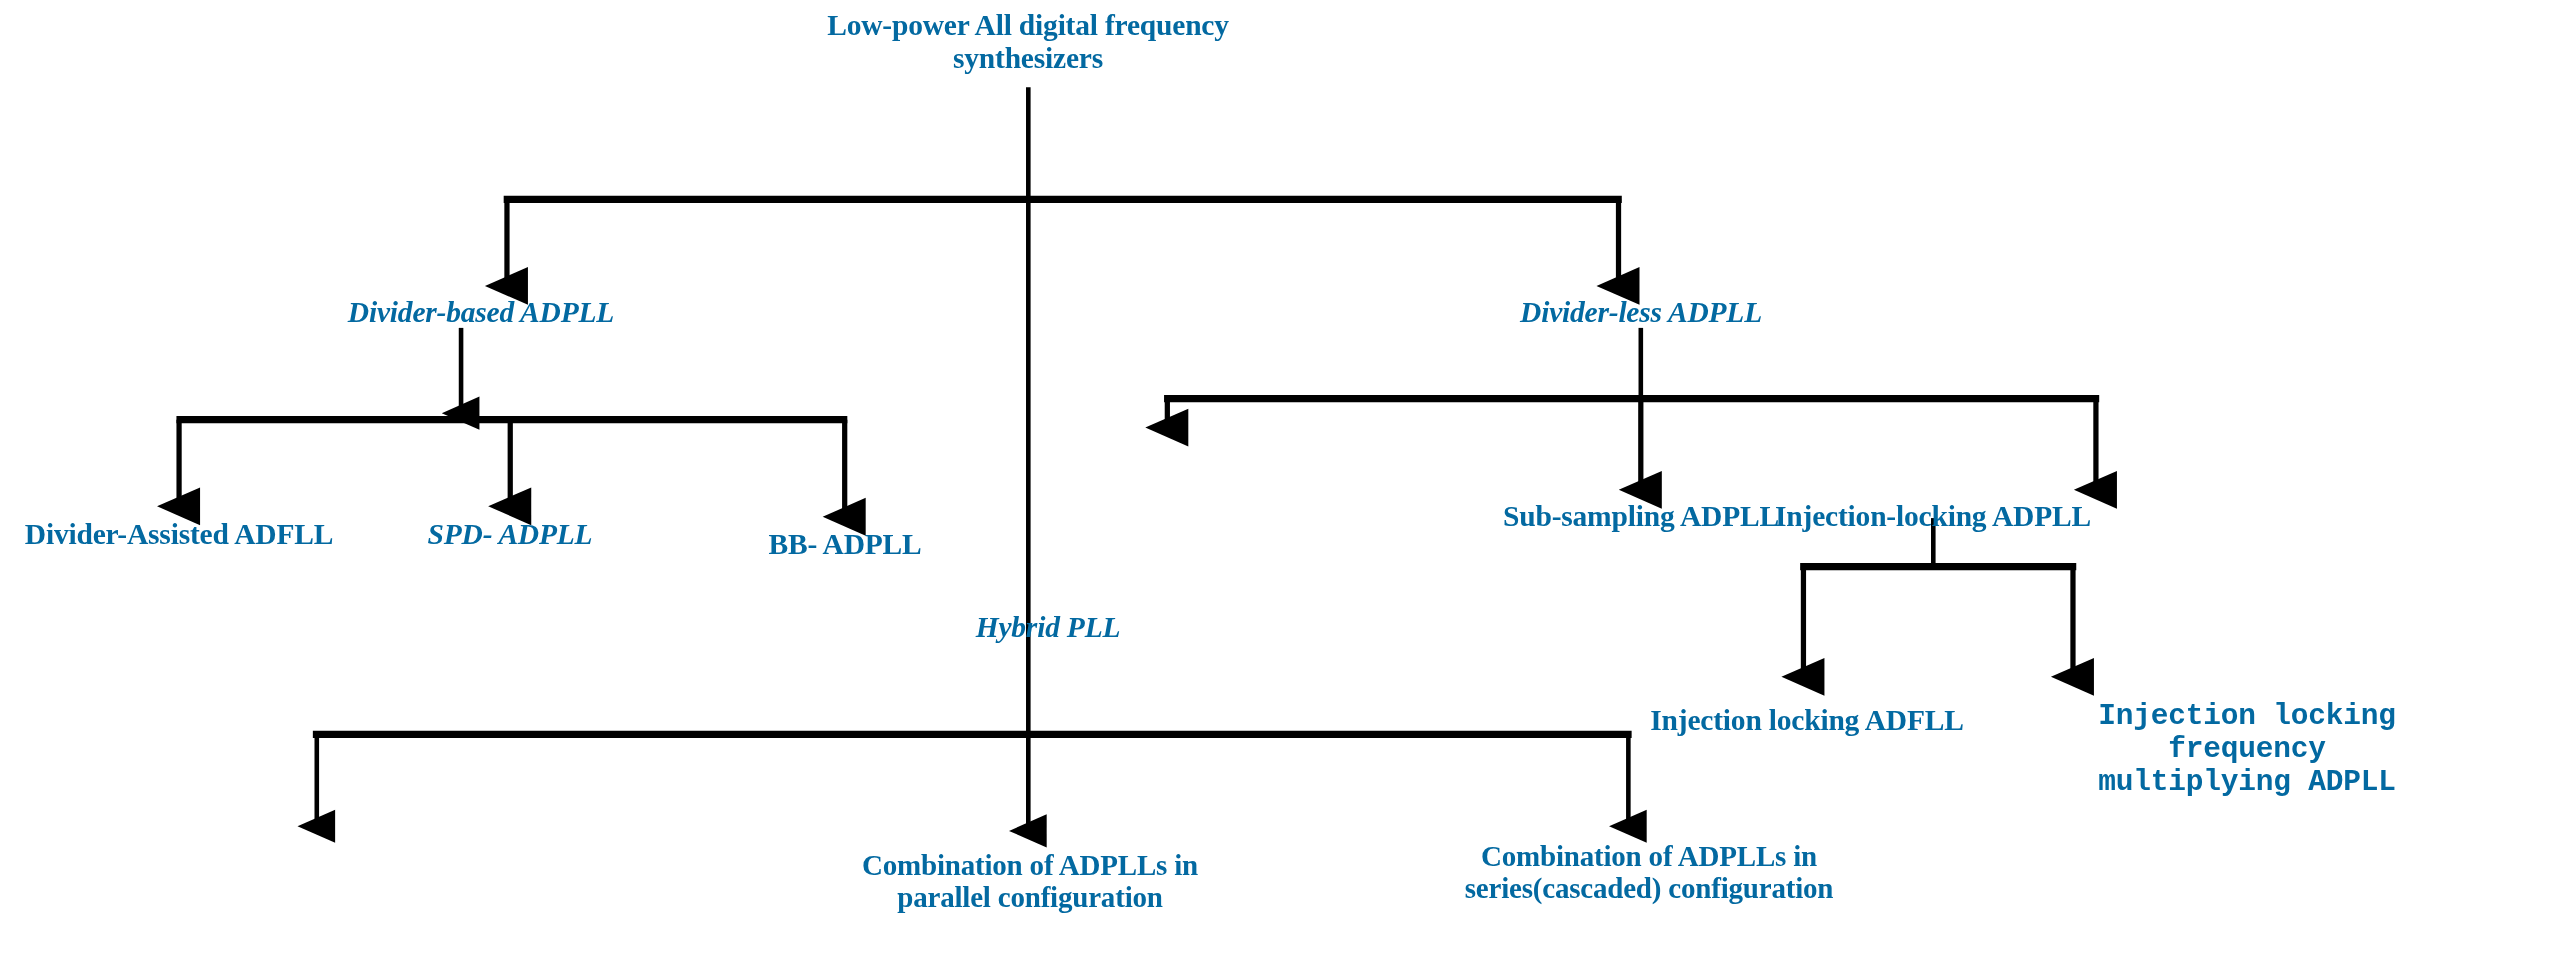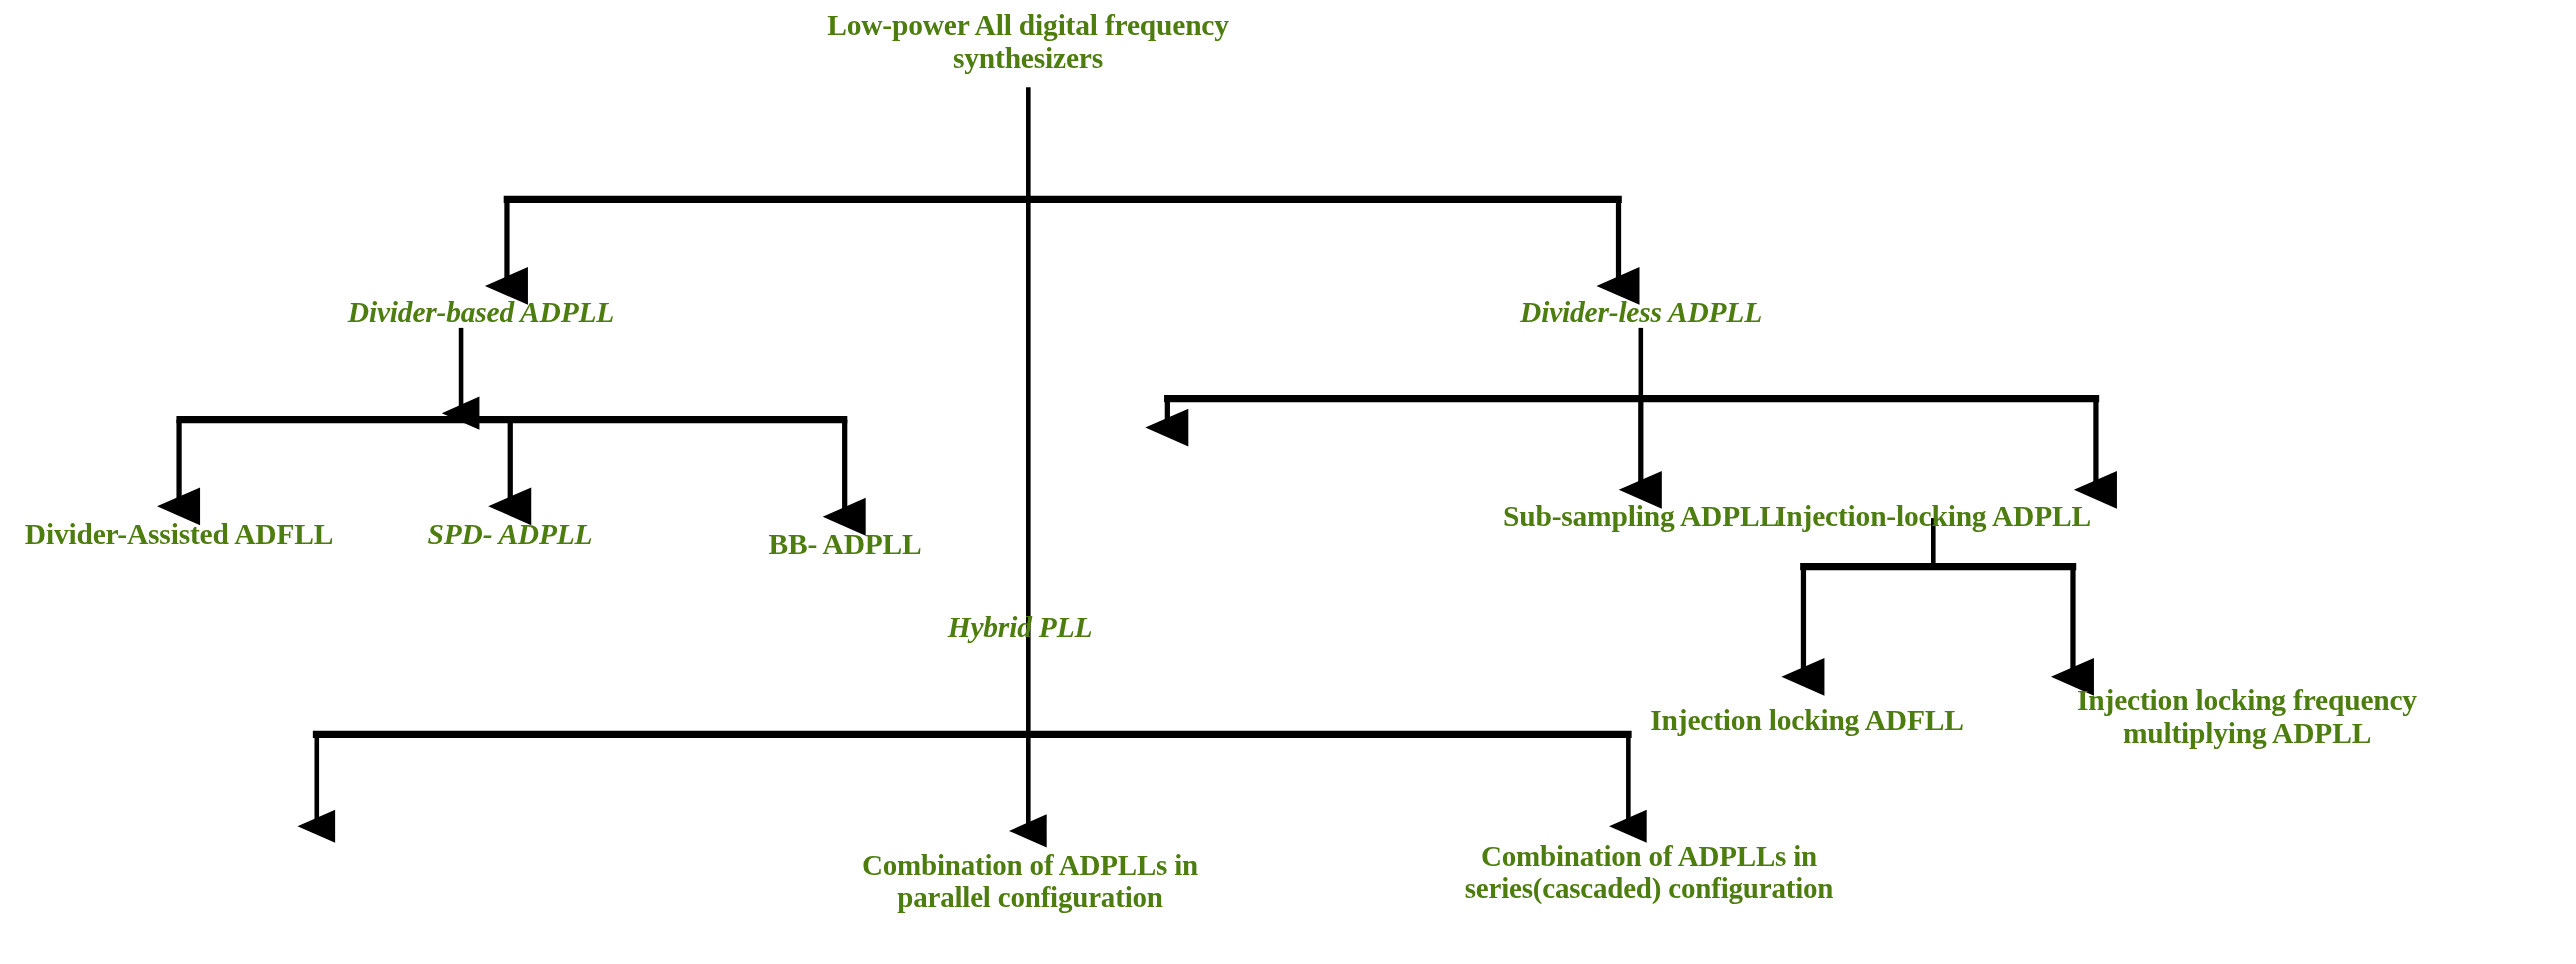--- a/index.html
+++ b/index.html
@@ -22,21 +22,21 @@
     width: 2576px;
     height: 964px;
     pointer-events: none;
   }
   .node {
     position: absolute;
     transform: translateX(-50%);
     text-align: center;
     font-family: "Liberation Serif", "DejaVu Serif", serif;
     font-weight: bold;
-    color: #4d7c0f;
+    color: #0369a1;
     line-height: 1.12;
     white-space: pre-line;
     letter-spacing: -0.2px;
     font-size: 29px;
   }
   .node.root       { font-size: 29.5px; }
   .node.level1     { font-size: 29.5px; font-style: italic; }
   .node.level2     { font-size: 29.5px; }
   .node.level3     { font-size: 29.5px; }
   .node.leafwide   { font-size: 29px; }
@@ -82,36 +82,36 @@
     <line x1="2483" y1="1120" x2="2483" y2="1260" stroke="#000" stroke-width="7" marker-end="url(#arrowhead)"></line>
   </svg>
 
   <div class="node root" style="left:1028px; top:9.2px;">Low-power All digital frequency
 synthesizers</div>
 
   <div class="node level1" style="left:481px; top:296px;">Divider-based ADPLL</div>
 
   <div class="node level1" style="left:1641px; top:296px;">Divider-less ADPLL</div>
 
-  <div class="node level1" style="left:1020px; top:611px;">Hybrid PLL</div>
+  <div class="node level1" style="left:1048px; top:611px;">Hybrid PLL</div>
 
   <div class="node level2" style="left:179px; top:518px;">Divider-Assisted ADFLL</div>
 
   <div class="node level2" style="left:510px; top:518px;font-style:italic;">SPD- ADPLL</div>
 
   <div class="node level2" style="left:845px; top:528px;">BB- ADPLL</div>
 
 
   <div class="node level2" style="left:1641px; top:500px;">Sub-sampling ADPLL</div>
 
   <div class="node level2" style="left:1933px; top:500px;">Injection-locking ADPLL</div>
 
   <div class="node level3" style="left:1807px; top:704px;">Injection locking ADFLL</div>
 
-  <div class="node level3" style="left:2247px; top:684px; width:459px;">Injection locking frequency
+  <div class="node level3" style="left:2247px; top:700px; width:459px;font-family:Liberation Mono, monospace;">Injection locking frequency
 multiplying ADPLL</div>
 
 
   <div class="node leafwide" style="left:1030px; top:849px; width:459px;">Combination of ADPLLs in
 parallel configuration</div>
 
   <div class="node leafwide" style="left:1649px; top:840px; width:498px;">Combination of ADPLLs in
 series(cascaded) configuration</div>
 
 </div>

